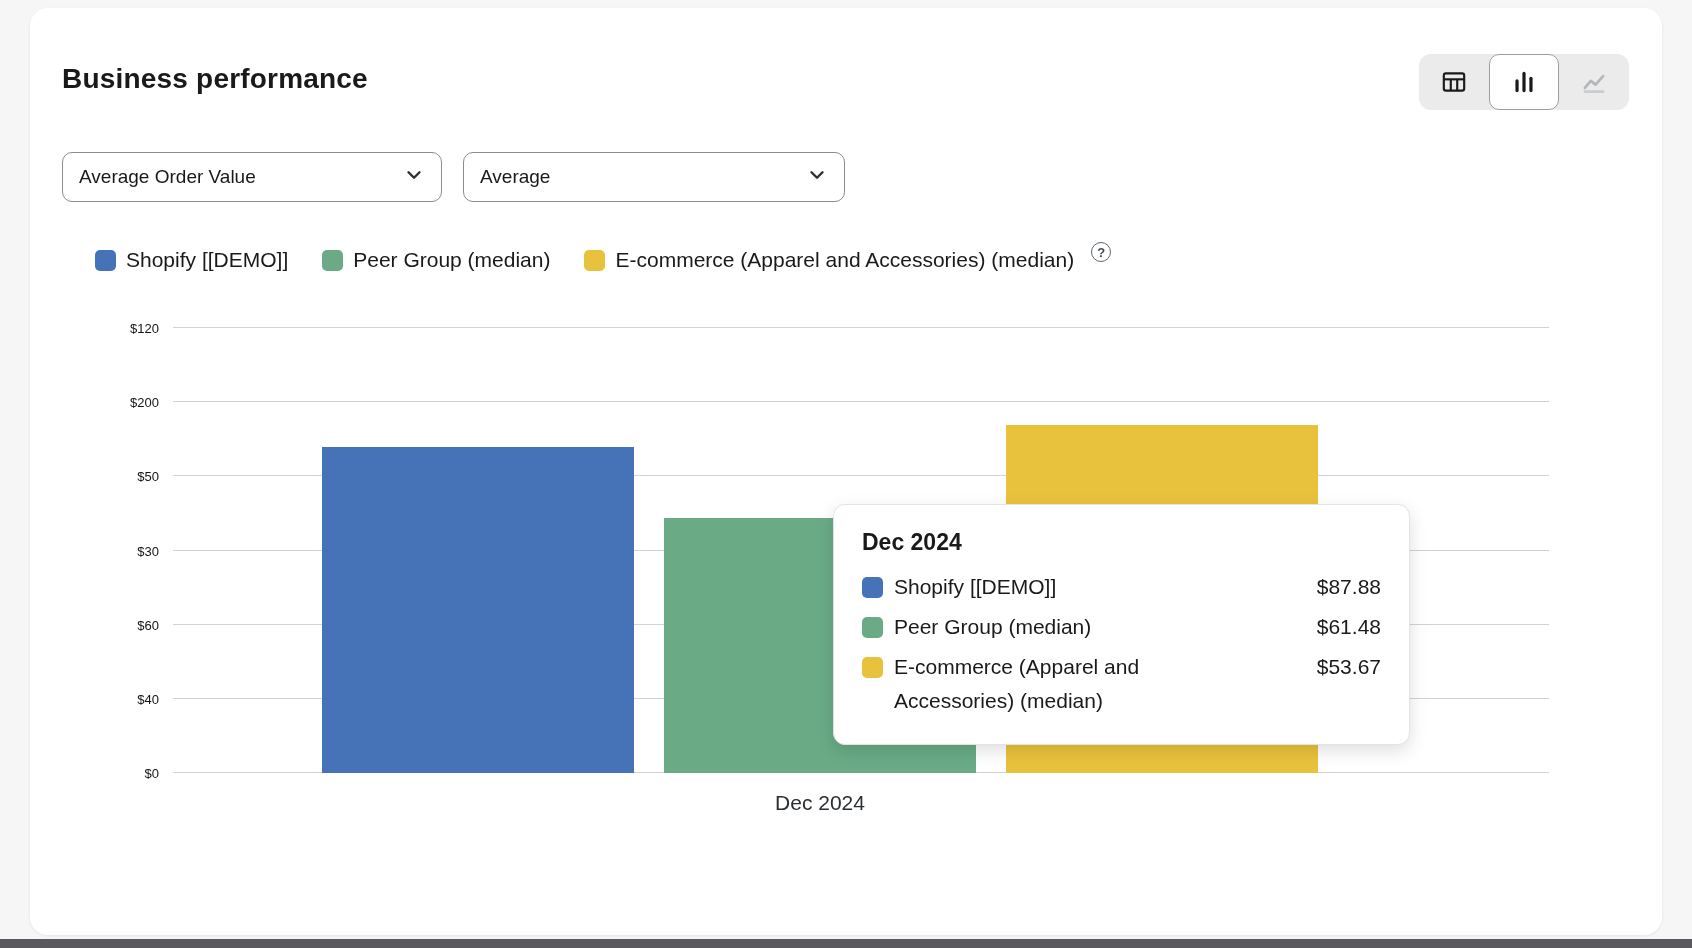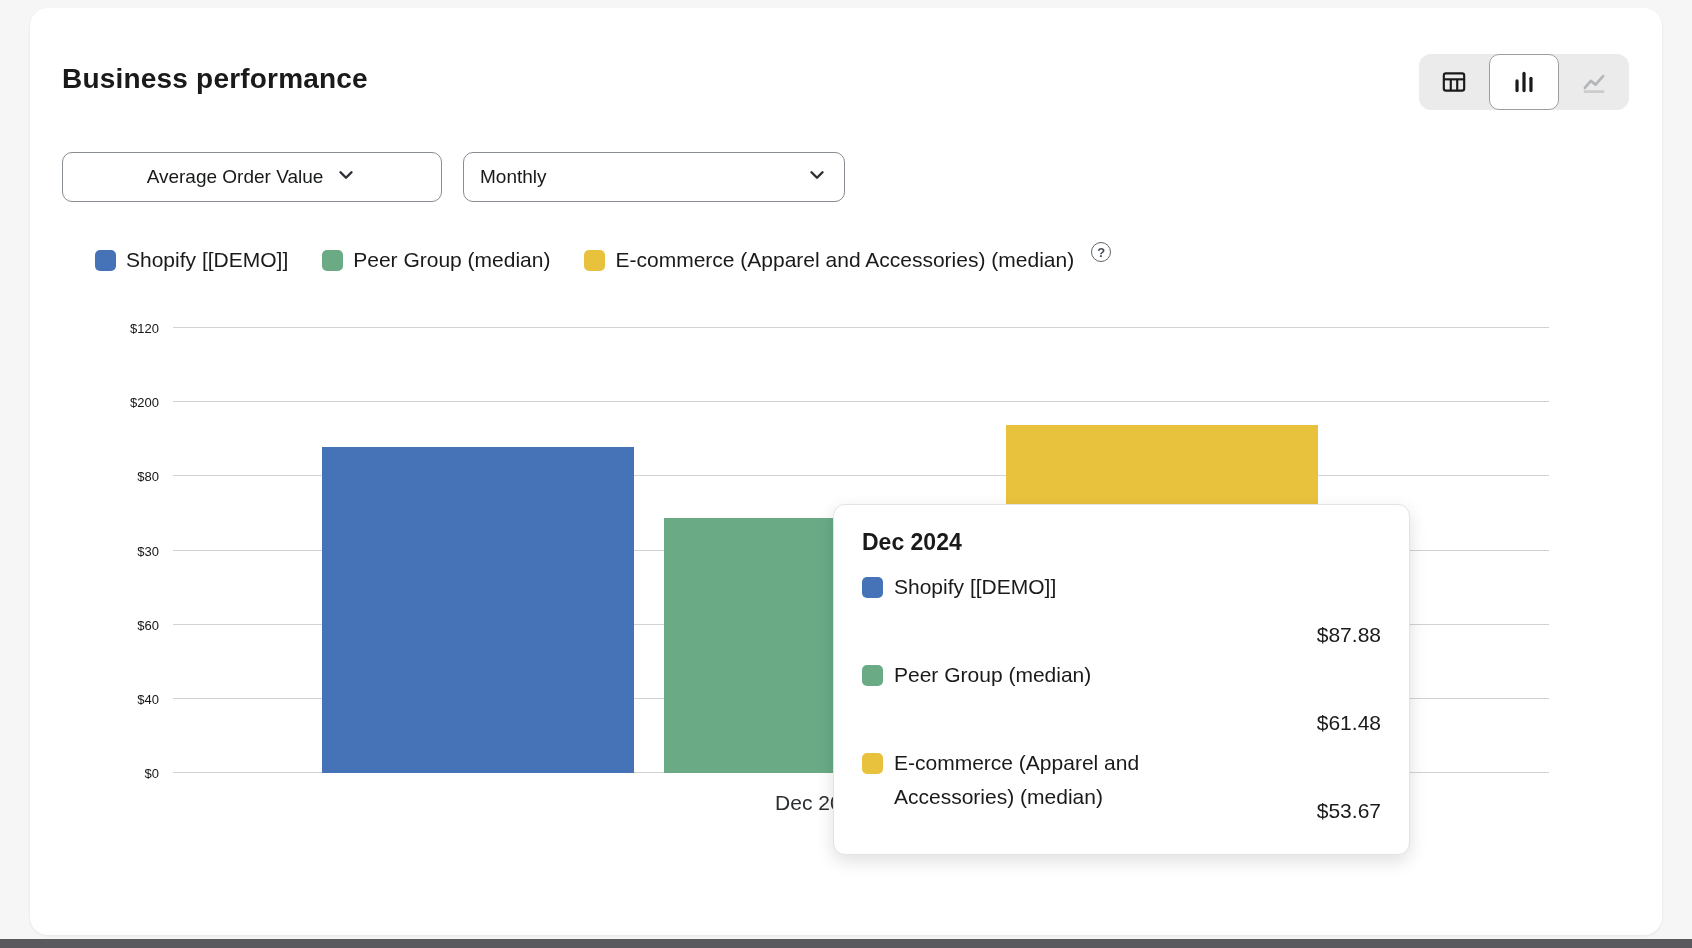--- a/index.html
+++ b/index.html
@@ -28,21 +28,21 @@
   .view-btn.selected { background:#ffffff; border:1px solid #9b9fa3; }
   .view-btn.disabled { color:#b4b7ba; cursor:default; }
   .view-btn svg { display:block; }
 
   .dropdown {
     position:absolute; top:144px; height:50px; background:#fff;
     border:1.5px solid #878d92; border-radius:10px;
     display:flex; align-items:center; justify-content:space-between;
     padding:0 16px; font-size:19px; cursor:pointer; color:#17191b;
   }
-  .dd-metric { left:32px; width:380px;justify-content:center; }
+  .dd-metric { left:32px; width:380px; }
   .dd-period { left:433px; width:382px; }
   .chevron { flex:none; margin-left:12px; color:#2b2f33; }
 
   .legend { position:absolute; left:65px; top:240px; display:flex; align-items:flex-start; gap:34px; font-size:21px; }
   .legend-item { display:flex; align-items:center; gap:10px; white-space:nowrap; }
   .swatch { width:21px; height:21px; border-radius:5px; flex:none; }
   .help {
     position:relative; top:-8px; margin-left:7px; width:20px; height:20px;
     border:1.5px solid #5f666c; border-radius:50%; color:#474d53; font-size:13px;
     display:inline-flex; align-items:center; justify-content:center; font-weight:700;
@@ -63,21 +63,21 @@
   .xlabel { position:absolute; top:783px; left:790px; transform:translateX(-50%); font-size:21px; color:#2b2f33; }
 
   .tooltip {
     position:absolute; left:803px; top:496px; width:577px;
     background:#fff; border:1px solid #e3e3e3; border-radius:12px;
     box-shadow:0 6px 18px rgba(0,0,0,.13); padding:24px 28px 26px; z-index:5;
   }
   .tooltip-title { font-size:23px; font-weight:700; margin-bottom:14px; }
   .t-row { display:grid; grid-template-columns:32px 318px 1fr; align-items:start; margin-top:6px; font-size:21px; line-height:34px; }
   .t-row .swatch { margin-top:7px; }
-  .t-value { text-align:right; white-space:nowrap;margin-top:48px; }
+  .t-value { text-align:right; white-space:nowrap; }
 </style>
 </head>
 <body>
 
 <div class="page">
   <div class="card">
 
     <h1 class="title">Business performance</h1>
 
     <div class="view-toggle">
@@ -113,21 +113,21 @@
     <div class="dropdown dd-metric">
       <span>Average Order Value</span>
       <span class="chevron">
         <svg width="22" height="22" viewBox="0 0 20 20" fill="none" stroke="currentColor" stroke-width="2.2" stroke-linecap="round" stroke-linejoin="round">
           <polyline points="5,7.5 10,12.5 15,7.5"></polyline>
         </svg>
       </span>
     </div>
 
     <div class="dropdown dd-period">
-      <span>Monthly</span>
+      <span>Average</span>
       <span class="chevron">
         <svg width="22" height="22" viewBox="0 0 20 20" fill="none" stroke="currentColor" stroke-width="2.2" stroke-linecap="round" stroke-linejoin="round">
           <polyline points="5,7.5 10,12.5 15,7.5"></polyline>
         </svg>
       </span>
     </div>
 
     <div class="legend">
       <div class="legend-item">
         <span class="swatch" style="background-color: rgb(70, 115, 183);"></span>
@@ -142,21 +142,21 @@
         <span>E-commerce (Apparel and Accessories) (median)</span>
         <span class="help">?</span>
       </div>
     </div>
 
     <div class="yaxis">
         <div class="ytick" style="bottom: 0%;">$0</div>
         <div class="ytick" style="bottom: 16.6667%;">$40</div>
         <div class="ytick" style="bottom: 33.3333%;">$60</div>
         <div class="ytick" style="bottom: 50%;">$30</div>
-        <div class="ytick" style="bottom: 66.6667%;">$80</div>
+        <div class="ytick" style="bottom: 66.6667%;">$50</div>
         <div class="ytick" style="bottom: 83.3333%;">$200</div>
         <div class="ytick" style="bottom: 100%;">$120</div>
       </div>
     <div class="plot">
         <div class="gridline" style="bottom: 0%;"></div>
         <div class="gridline" style="bottom: 16.6667%;"></div>
         <div class="gridline" style="bottom: 33.3333%;"></div>
         <div class="gridline" style="bottom: 50%;"></div>
         <div class="gridline" style="bottom: 66.6667%;"></div>
         <div class="gridline" style="bottom: 83.3333%;"></div>

